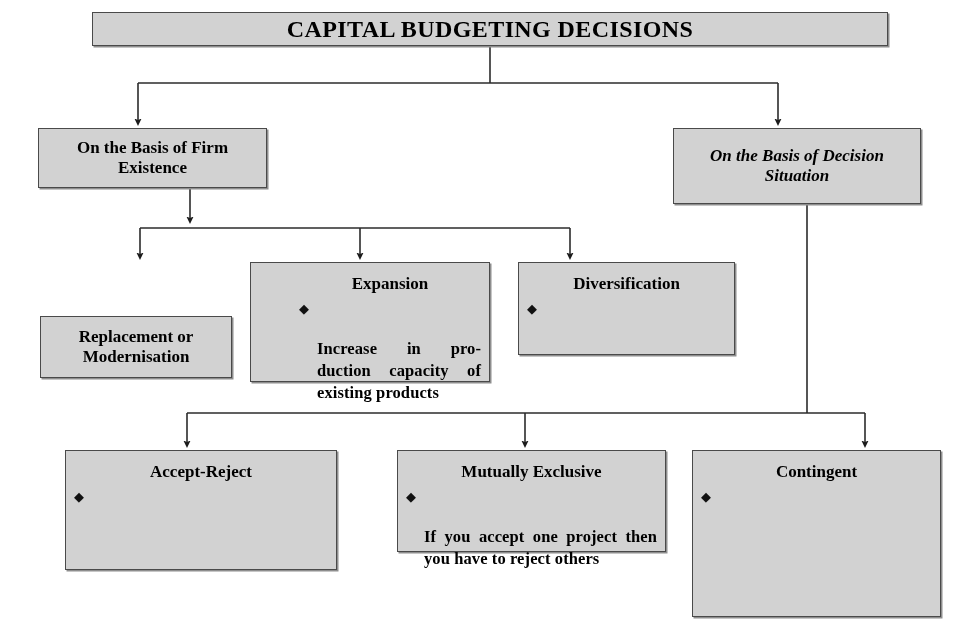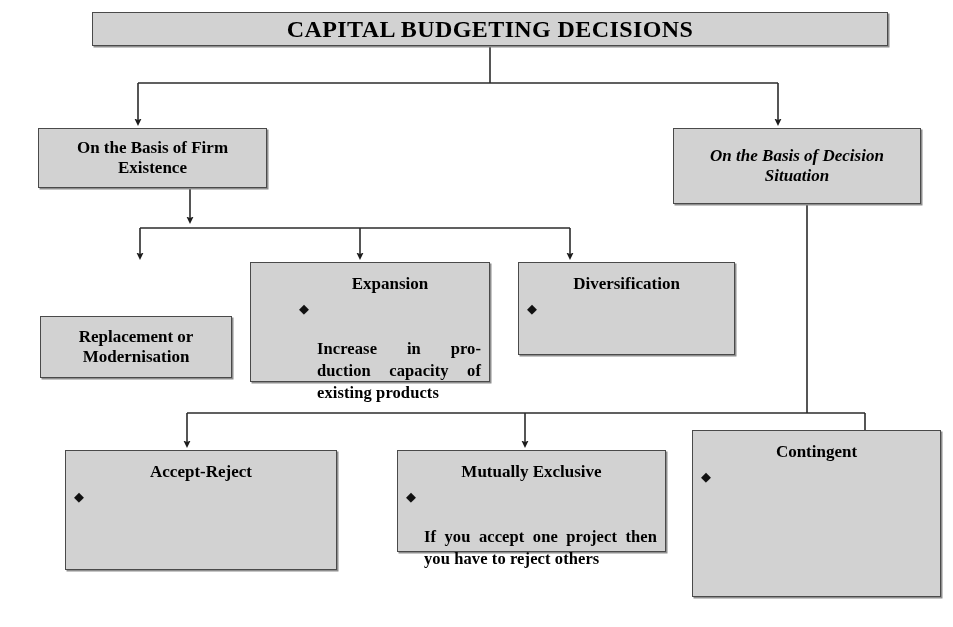--- a/index.html
+++ b/index.html
@@ -161,20 +161,20 @@
   </div>
 
   <div class="box" style="left:397px; top:450px; width:269px; height:102px;">
     <div class="head-only">Mutually Exclusive</div>
     <div class="bullet-row">
       <span class="bullet-mark">◆</span>
       <span class="bullet-text">If you accept one project then you have to reject others</span>
     </div>
   </div>
 
-  <div class="box" style="left:692px; top:430px; width:249px; height:167px;">
+  <div class="box" style="left:692px; top:450px; width:249px; height:167px;">
     <div class="head-only">Contingent</div>
     <div class="bullet-row">
       <span class="bullet-mark">◆</span>
     </div>
   </div>
 
 </div>
 
 </body></html>

